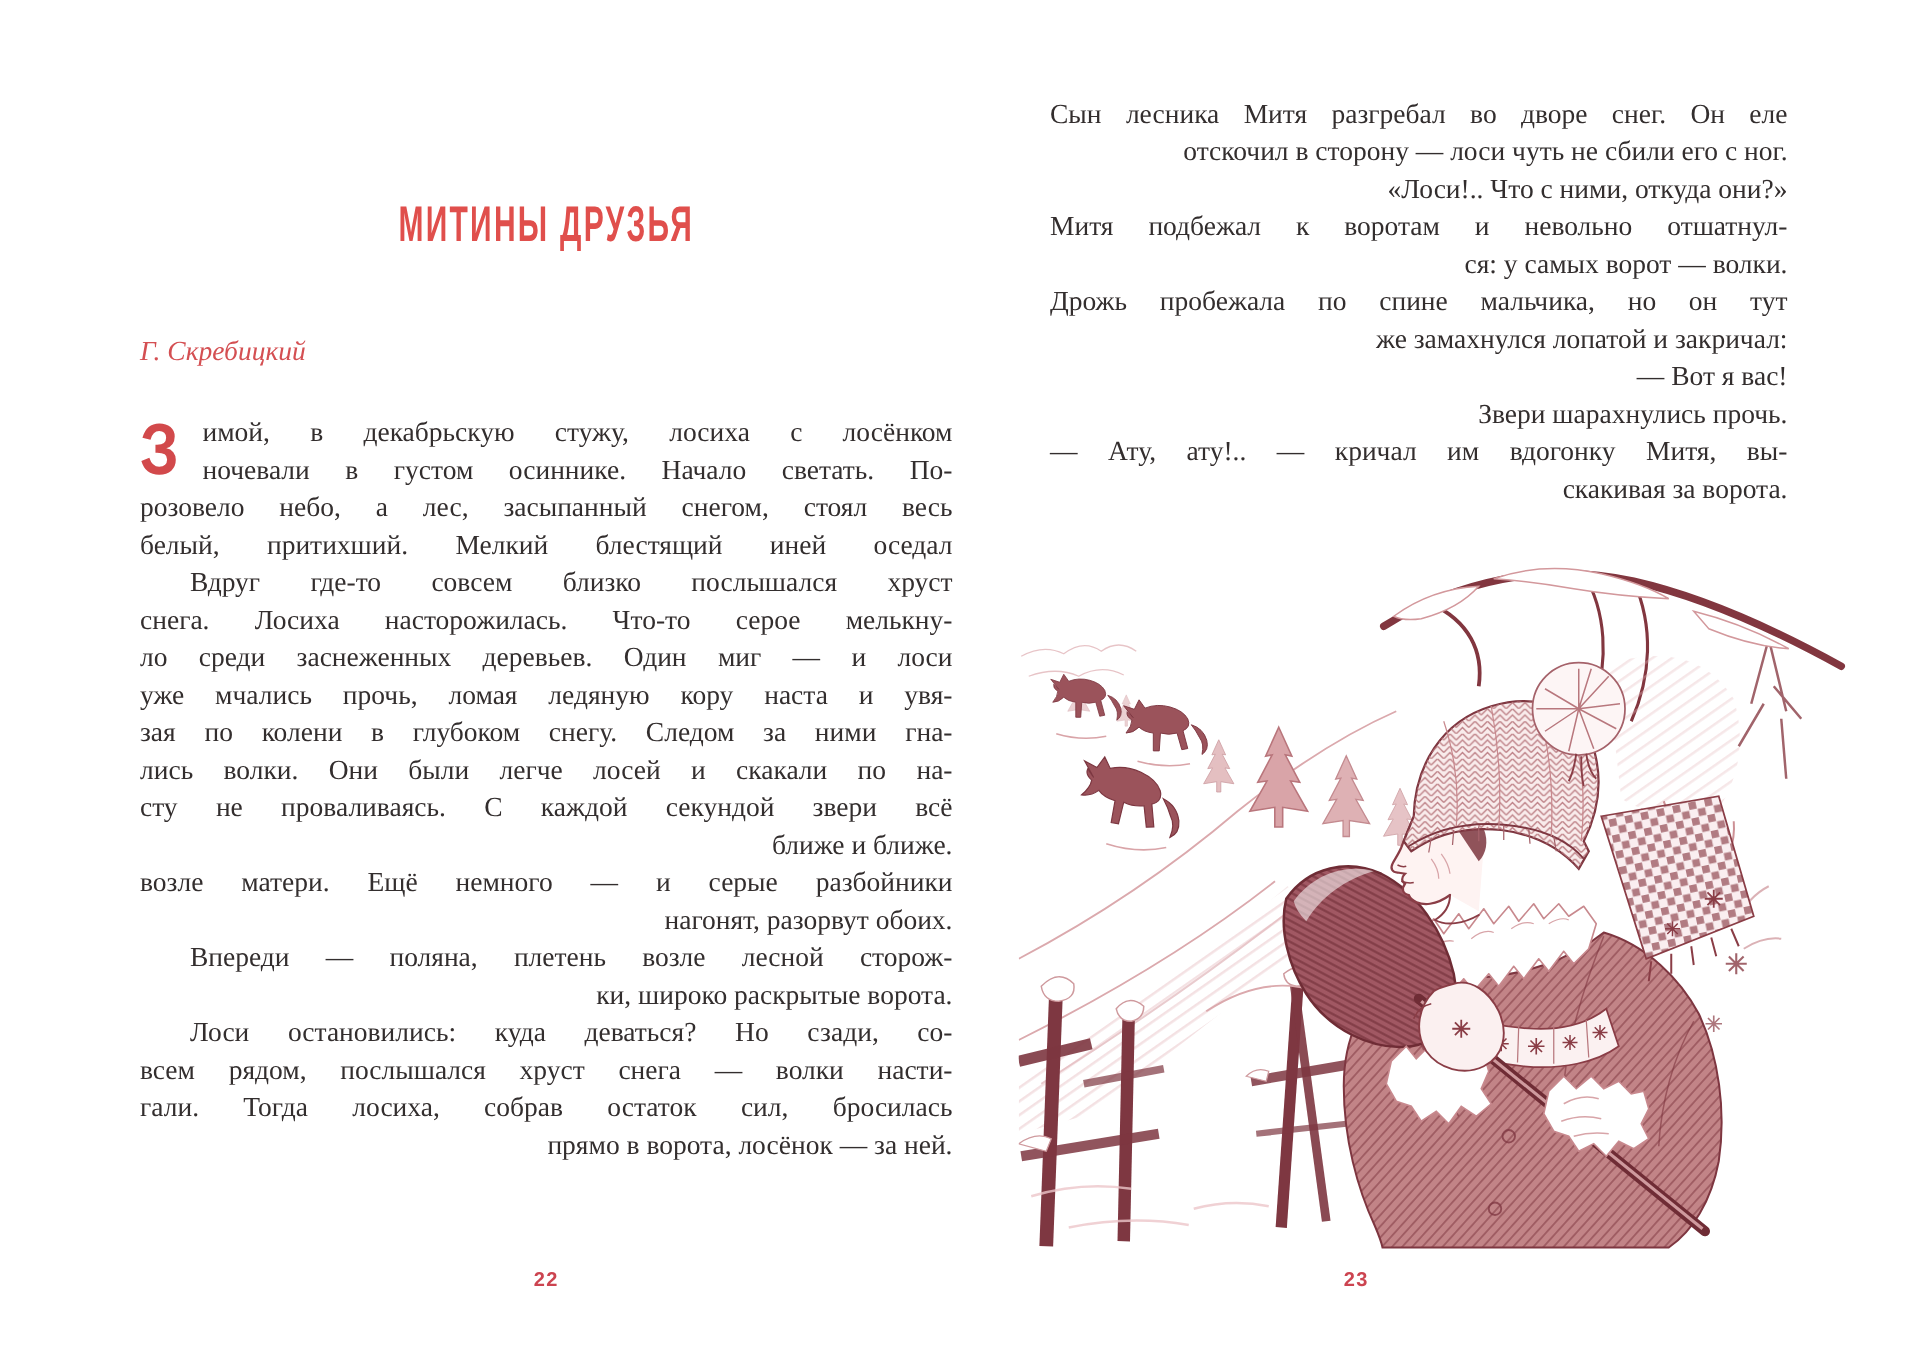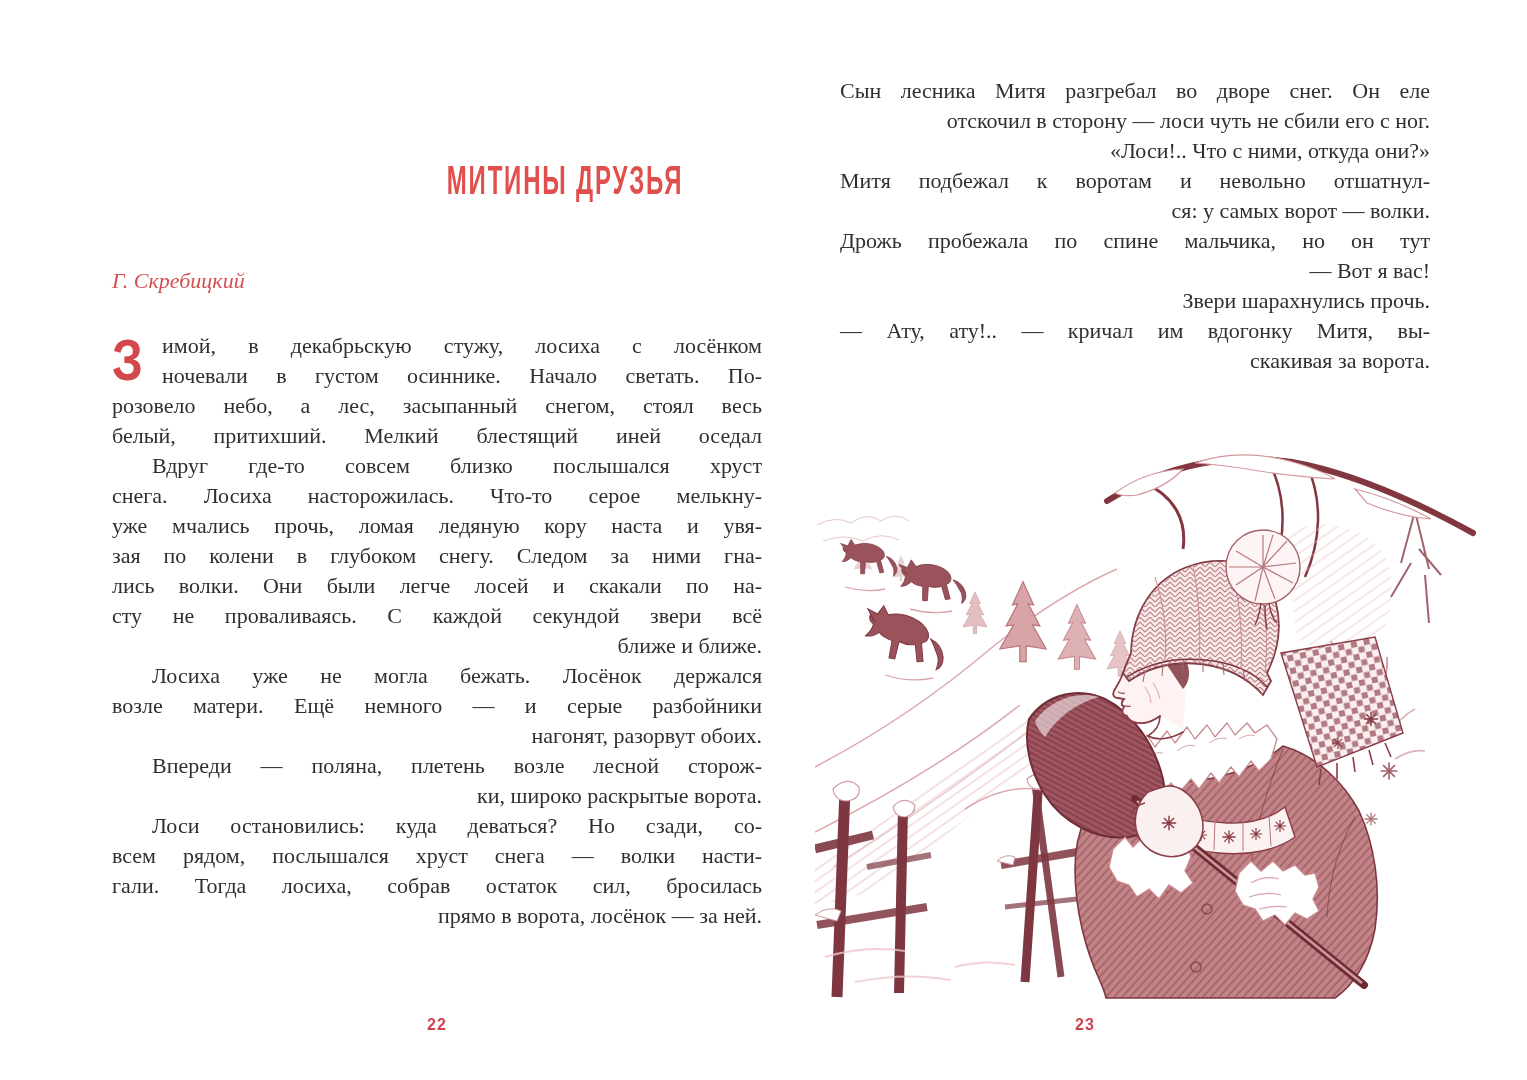--- a/index.html
+++ b/index.html
@@ -1,18 +1,18 @@
 <!DOCTYPE html>
 <html><head>
 <meta charset="utf-8">
 <style>
   html,body{margin:0;padding:0}
   body{width:1527px;height:1080px;background:#ffffff;position:relative;
        font-family:"Liberation Serif",serif;overflow:hidden;color:#332e2e}
-  .title-wrap{position:absolute;left:112px;top:158px;width:650px;text-align:right}
+  .title-wrap{position:absolute;left:112px;top:158px;width:650px;text-align:center}
   .title-wrap .title{display:inline-block;font-family:"Liberation Sans",sans-serif;
        font-weight:bold;font-size:40px;line-height:44px;letter-spacing:3px;
        color:#e04f4c;transform:scaleX(0.60);transform-origin:center}
   .author{position:absolute;left:112px;top:268px;width:650px;box-sizing:border-box;
        padding-right:30px;text-align:left;font-style:italic;font-size:22px;color:#d44f52}
   .textcol{position:absolute;font-size:22px;line-height:30px}
   #left-paras{left:112px;top:331px;width:650px}
   #right-paras{left:800px;top:76px;width:630px}
   .para{margin:0}
   .line{min-height:30px;text-align:right}
@@ -41,28 +41,28 @@
         <div class="para">
           <span class="dropcap">З</span>
           <div class="line j">имой, в декабрьскую стужу, лосиха с лосёнком</div>
           <div class="line j">ночевали в густом осиннике. Начало светать. По-</div>
           <div class="line j">розовело небо, а лес, засыпанный снегом, стоял весь</div>
           <div class="line j">белый, притихший. Мелкий блестящий иней оседал</div>
         </div>
         <div class="para">
           <div class="line j ind">Вдруг где-то совсем близко послышался хруст</div>
           <div class="line j">снега. Лосиха насторожилась. Что-то серое мелькну-</div>
+          <div class="line j">ло среди заснеженных деревьев. Один миг — и лоси</div>
           <div class="line j">уже мчались прочь, ломая ледяную кору наста и увя-</div>
           <div class="line j">зая по колени в глубоком снегу. Следом за ними гна-</div>
           <div class="line j">лись волки. Они были легче лосей и скакали по на-</div>
           <div class="line j">сту не проваливаясь. С каждой секундой звери всё</div>
           <div class="line">ближе и ближе.</div>
         </div>
         <div class="para">
-          <div class="line j ind">Лосиха уже не могла бежать. Лосёнок держался</div>
           <div class="line j">возле матери. Ещё немного — и серые разбойники</div>
           <div class="line">нагонят, разорвут обоих.</div>
         </div>
         <div class="para">
           <div class="line j ind">Впереди — поляна, плетень возле лесной сторож-</div>
           <div class="line">ки, широко раскрытые ворота.</div>
         </div>
         <div class="para">
           <div class="line j ind">Лоси остановились: куда деваться? Но сзади, со-</div>
           <div class="line j">всем рядом, послышался хруст снега — волки насти-</div>
@@ -81,20 +81,21 @@
         </div>
         <div class="para">
           <div class="line ind">«Лоси!.. Что с ними, откуда они?»</div>
         </div>
         <div class="para">
           <div class="line j ind">Митя подбежал к воротам и невольно отшатнул-</div>
           <div class="line">ся: у самых ворот — волки.</div>
         </div>
         <div class="para">
           <div class="line j ind">Дрожь пробежала по спине мальчика, но он тут</div>
+          <div class="line">же замахнулся лопатой и закричал:</div>
         </div>
         <div class="para">
           <div class="line ind">— Вот я вас!</div>
         </div>
         <div class="para">
           <div class="line ind">Звери шарахнулись прочь.</div>
         </div>
         <div class="para">
           <div class="line j ind">— Ату, ату!.. — кричал им вдогонку Митя, вы-</div>
           <div class="line">скакивая за ворота.</div>

